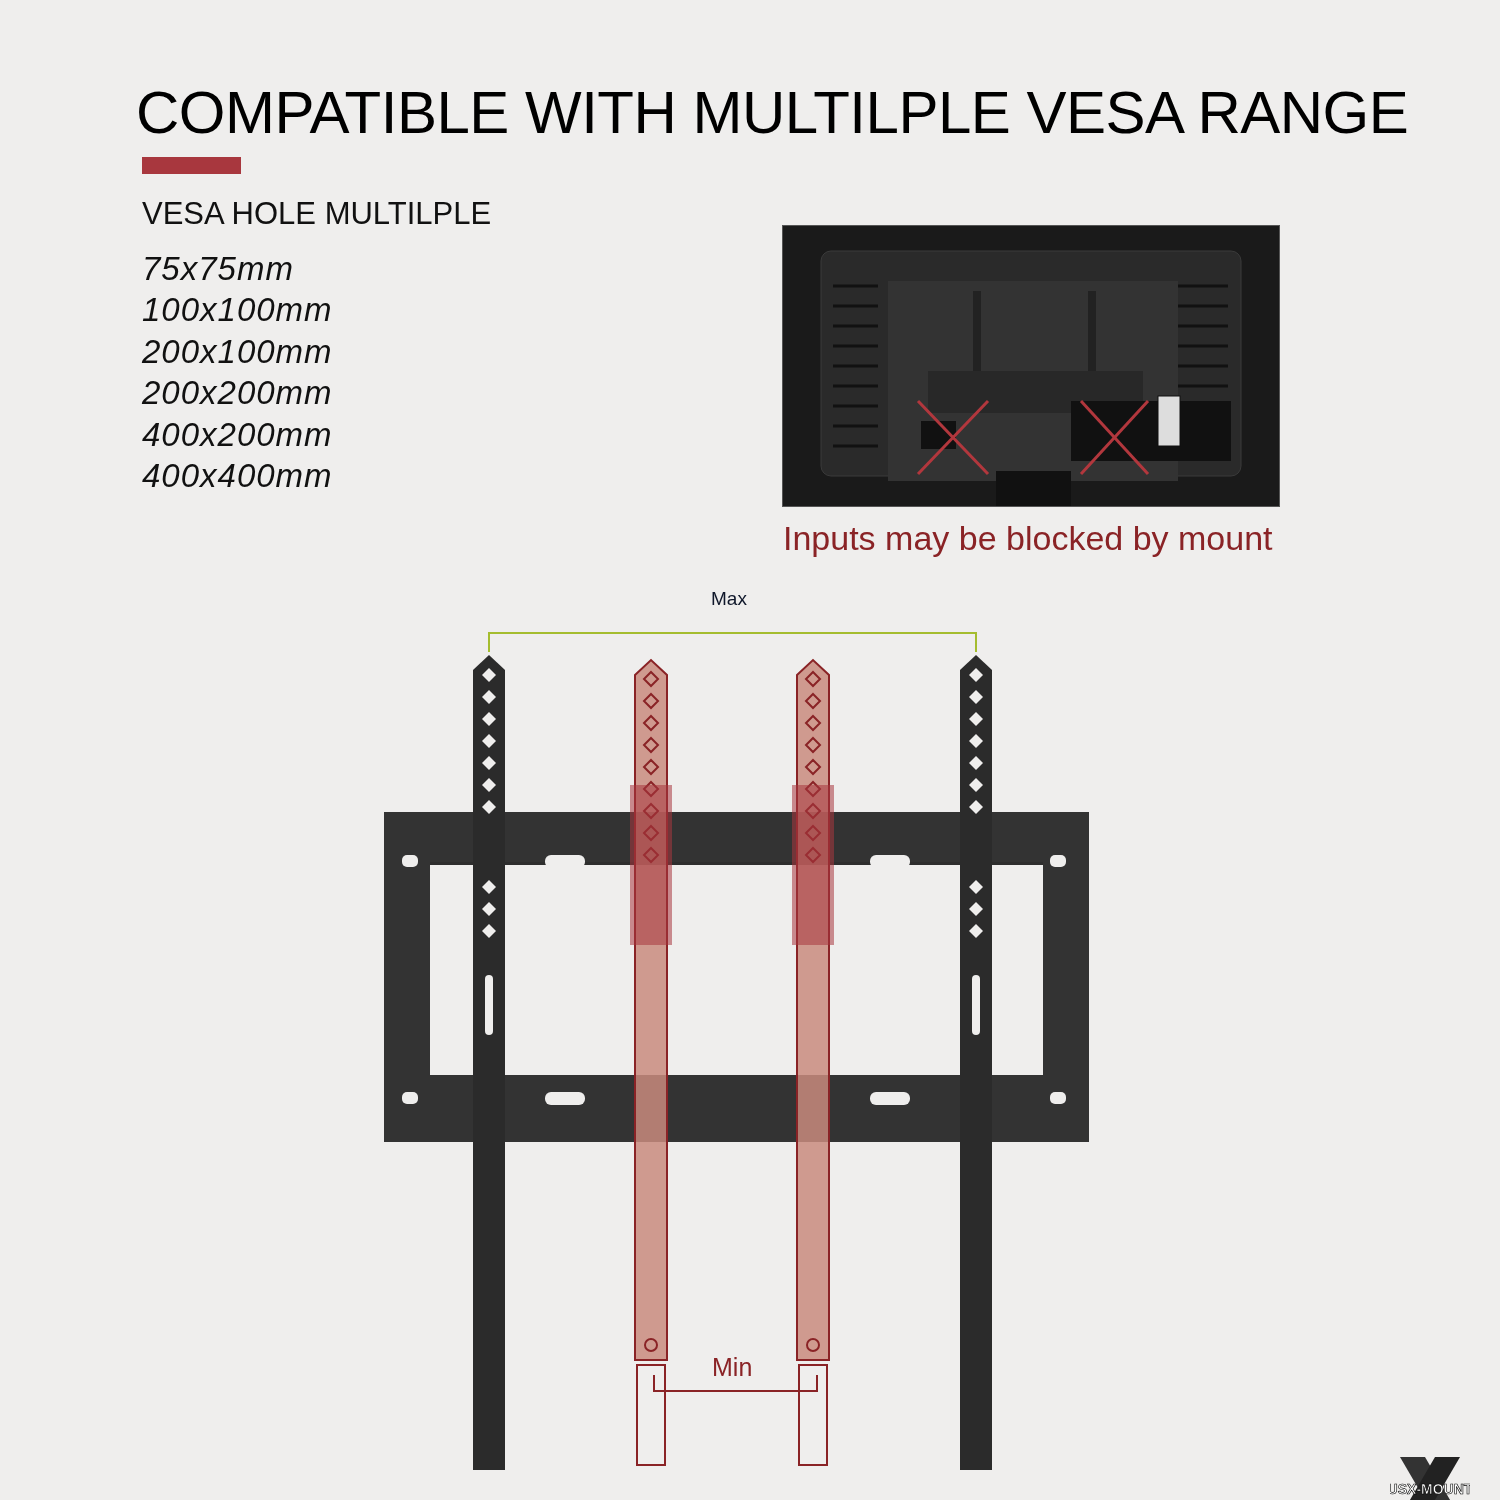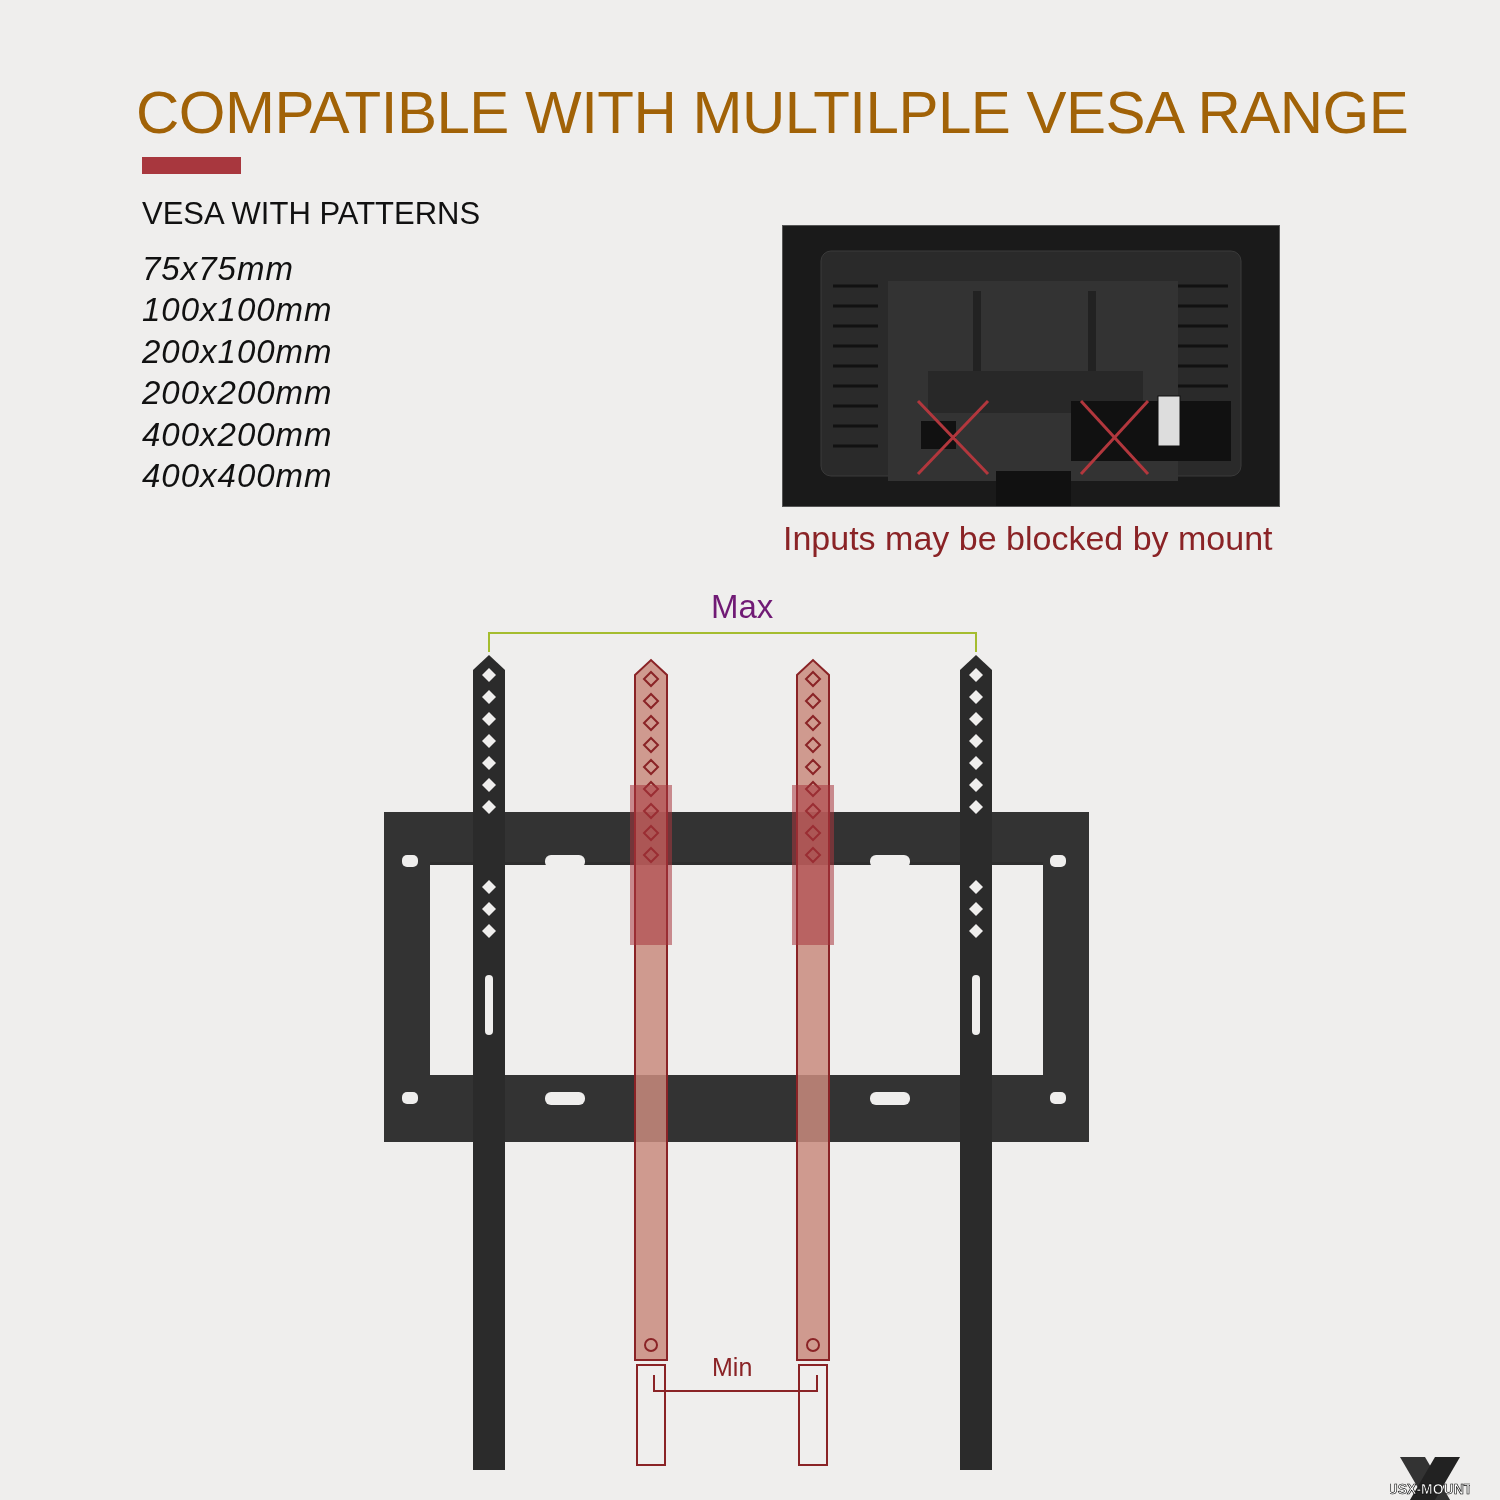--- a/index.html
+++ b/index.html
@@ -1,33 +1,33 @@
 <!DOCTYPE html>
 <html><head>
 <meta charset="utf-8">
 <style>
   html,body{margin:0;padding:0;}
   body{width:1500px;height:1500px;background:#efeeed;position:relative;overflow:hidden;font-family:"Liberation Sans",sans-serif;}
   .abs{position:absolute;}
-  .title{left:136px;top:78px;font-size:60px;color:#a16207;letter-spacing:-0.5px;white-space:nowrap;}
+  .title{left:136px;top:78px;font-size:60px;color:#000000;letter-spacing:-0.5px;white-space:nowrap;}
   .accent-bar{left:142px;top:157px;width:99px;height:17px;background:#a8373e;}
   .subhead{left:142px;top:196px;font-size:31px;color:#111;white-space:nowrap;}
   .vesa-list{left:142px;top:248px;font-size:33px;color:#111;line-height:41.4px;letter-spacing:1px;font-style:italic;}
   .photo{left:782px;top:225px;width:496px;height:280px;background:#1b1b1b;border:1px solid #555;overflow:hidden;}
   .caption{left:783px;top:519px;font-size:34px;color:#8a2326;white-space:nowrap;}
-  .max-label{left:711px;top:588px;font-size:33px;color:#701a75;}
+  .max-label{left:711px;top:588px;font-size:19px;color:#0f172a;}
   .min-label{left:712px;top:1353px;font-size:25px;color:#8a2326;}
   .logo{left:1390px;top:1452px;}
 </style>
 </head>
 <body>
 
 <div class="abs title">COMPATIBLE WITH MULTILPLE VESA RANGE</div>
 <div class="abs accent-bar"></div>
-<div class="abs subhead">VESA WITH PATTERNS</div>
+<div class="abs subhead">VESA HOLE MULTILPLE</div>
 <div class="abs vesa-list">
   <div>75x75mm</div>
   <div>100x100mm</div>
   <div>200x100mm</div>
   <div>200x200mm</div>
   <div>400x200mm</div>
   <div>400x400mm</div>
 </div>
 
 <div class="abs photo">

